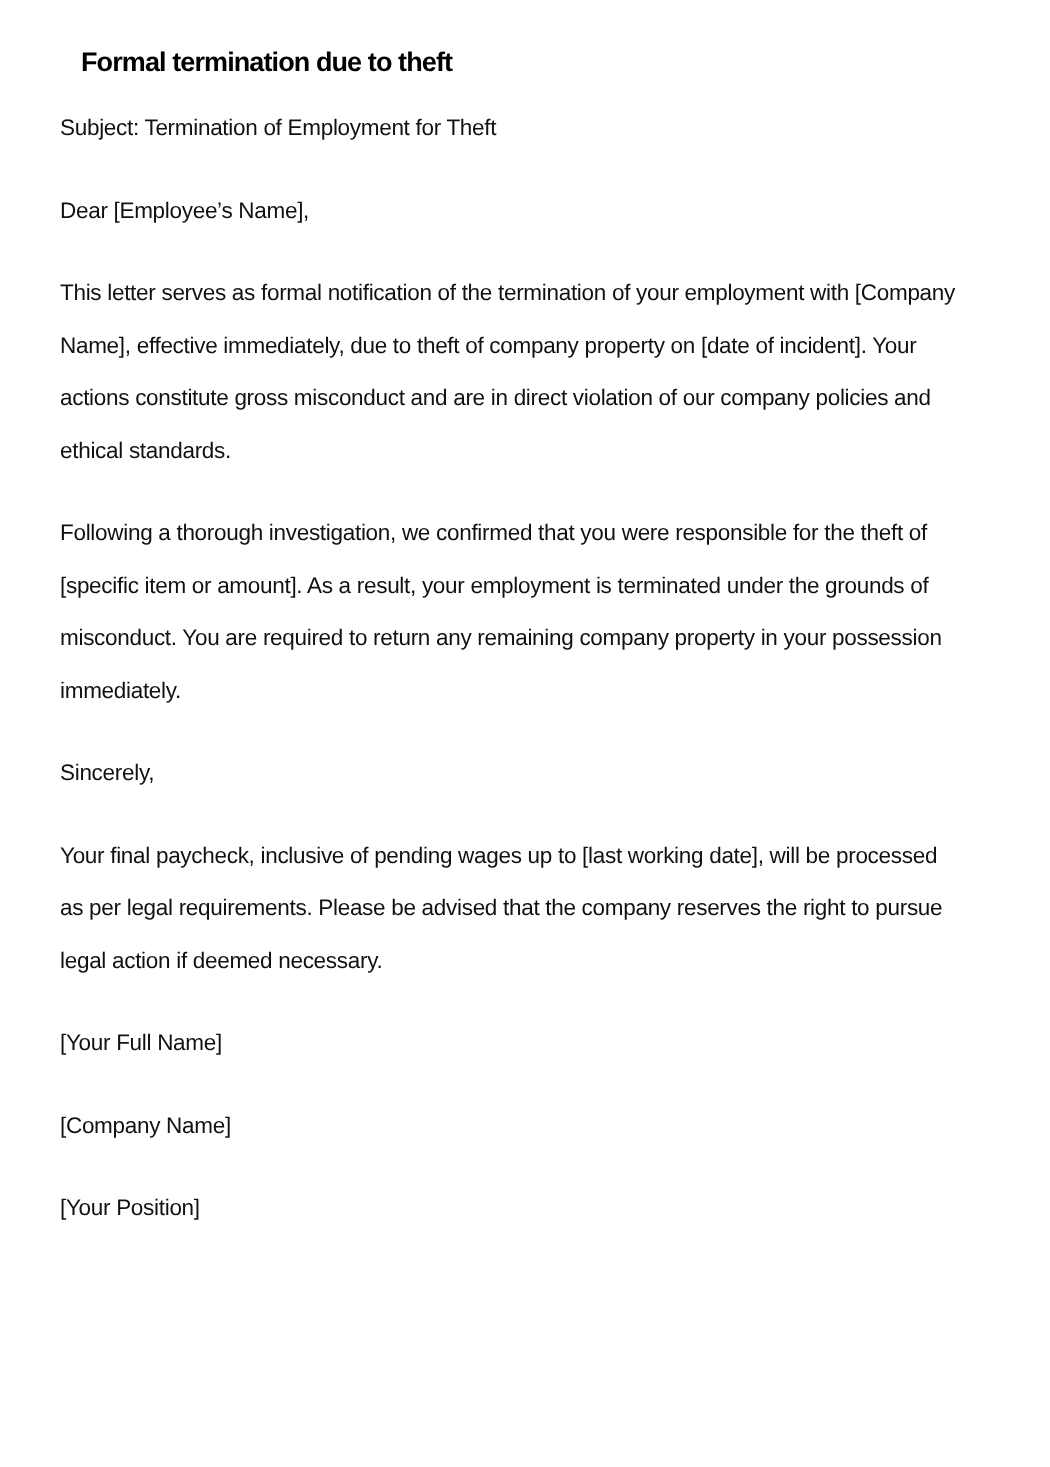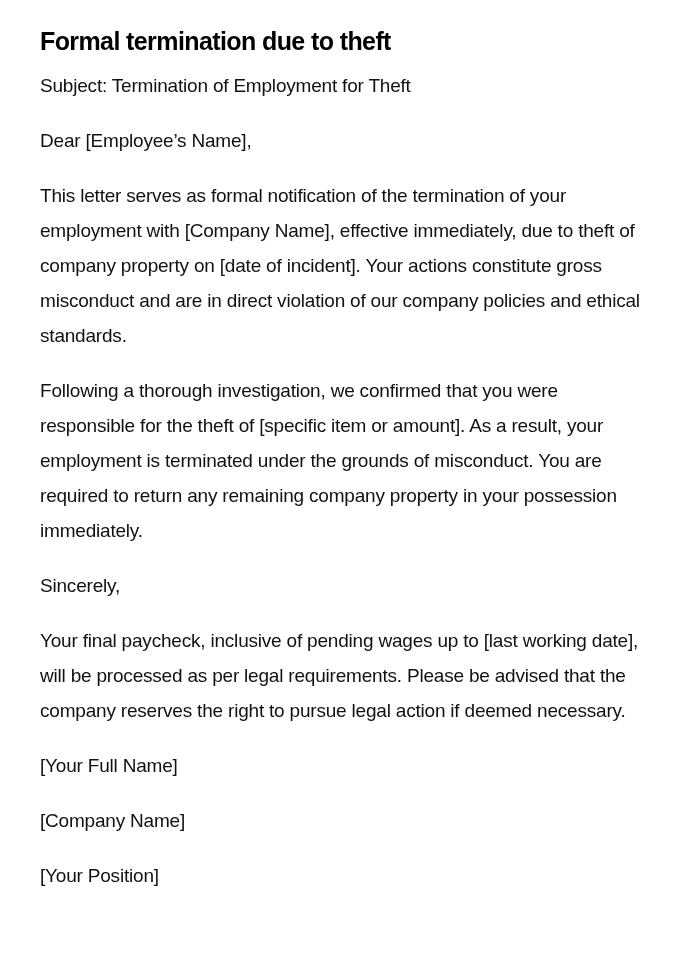--- a/index.html
+++ b/index.html
@@ -17,28 +17,28 @@
     }
     .page {
       position: absolute;
       left: 40px;
       top: 24px;
       width: 600px;
     }
     .title {
       font-family: "Liberation Sans", sans-serif;
       font-weight: bold;
-      font-size: 25px;
+      font-size: 18px;
       line-height: 34px;
-      margin: 0 0 10px 0;
+      margin: 0 0 10px 14px;
       letter-spacing: -0.6px;
       color: #000;
     }
     .para {
-      font-size: 19px;
+      font-size: 15px;
       line-height: 35px;
       margin: 0 0 20px 0;
       letter-spacing: -0.2px;
     }
   </style>
 </head>
 <body>
 
 <div class="page">
   <h1 class="title">Formal termination due to theft</h1>

